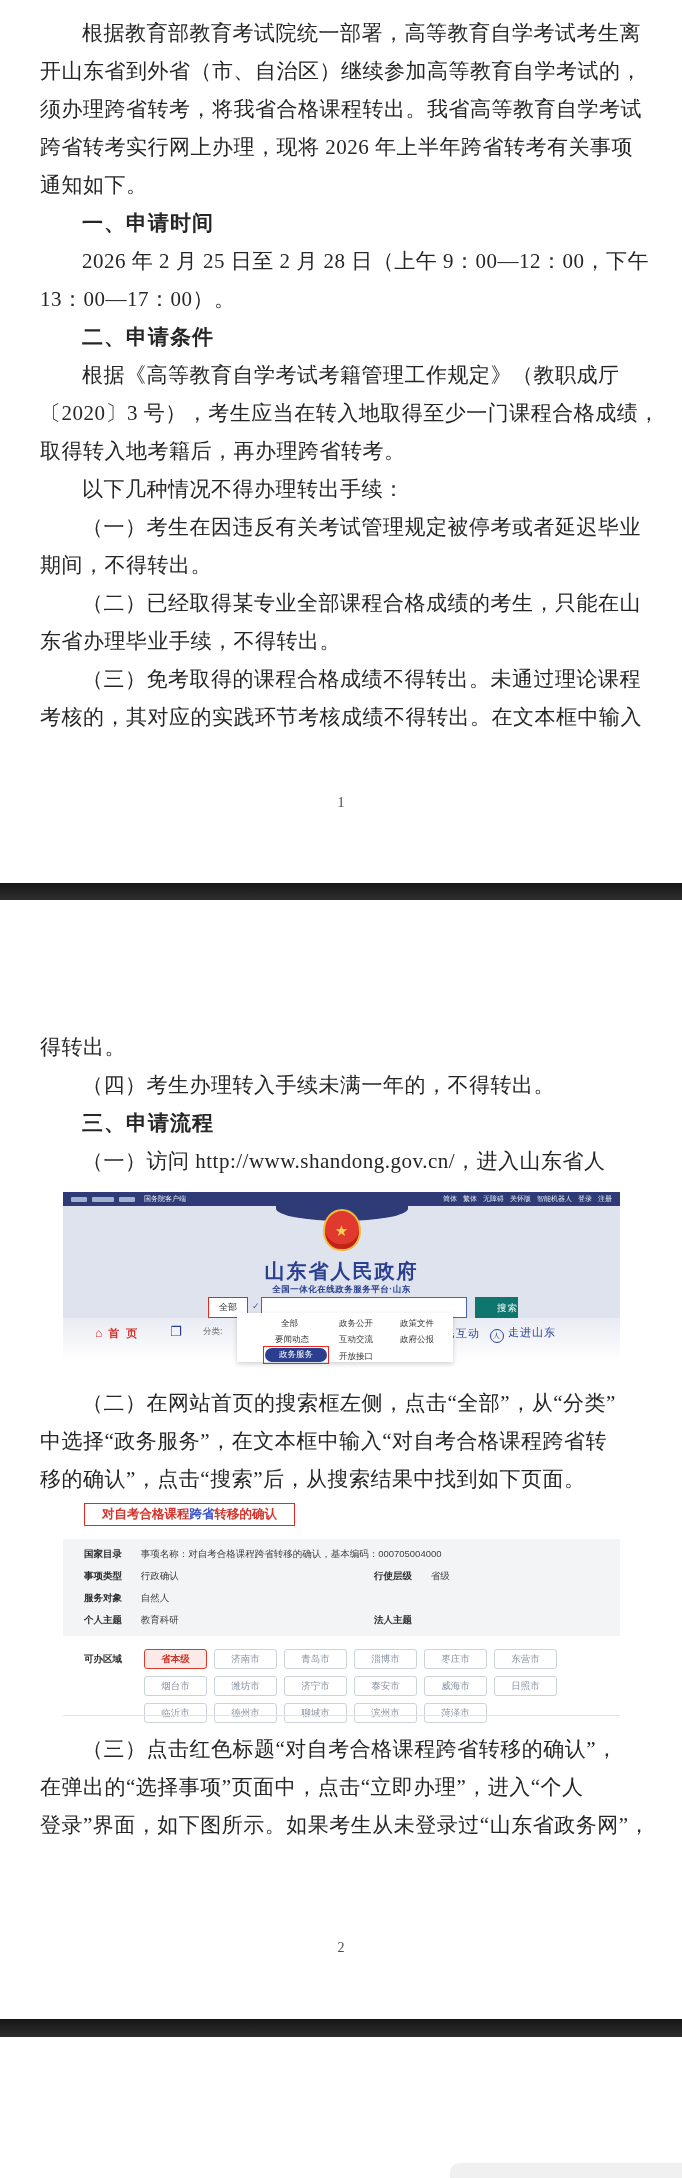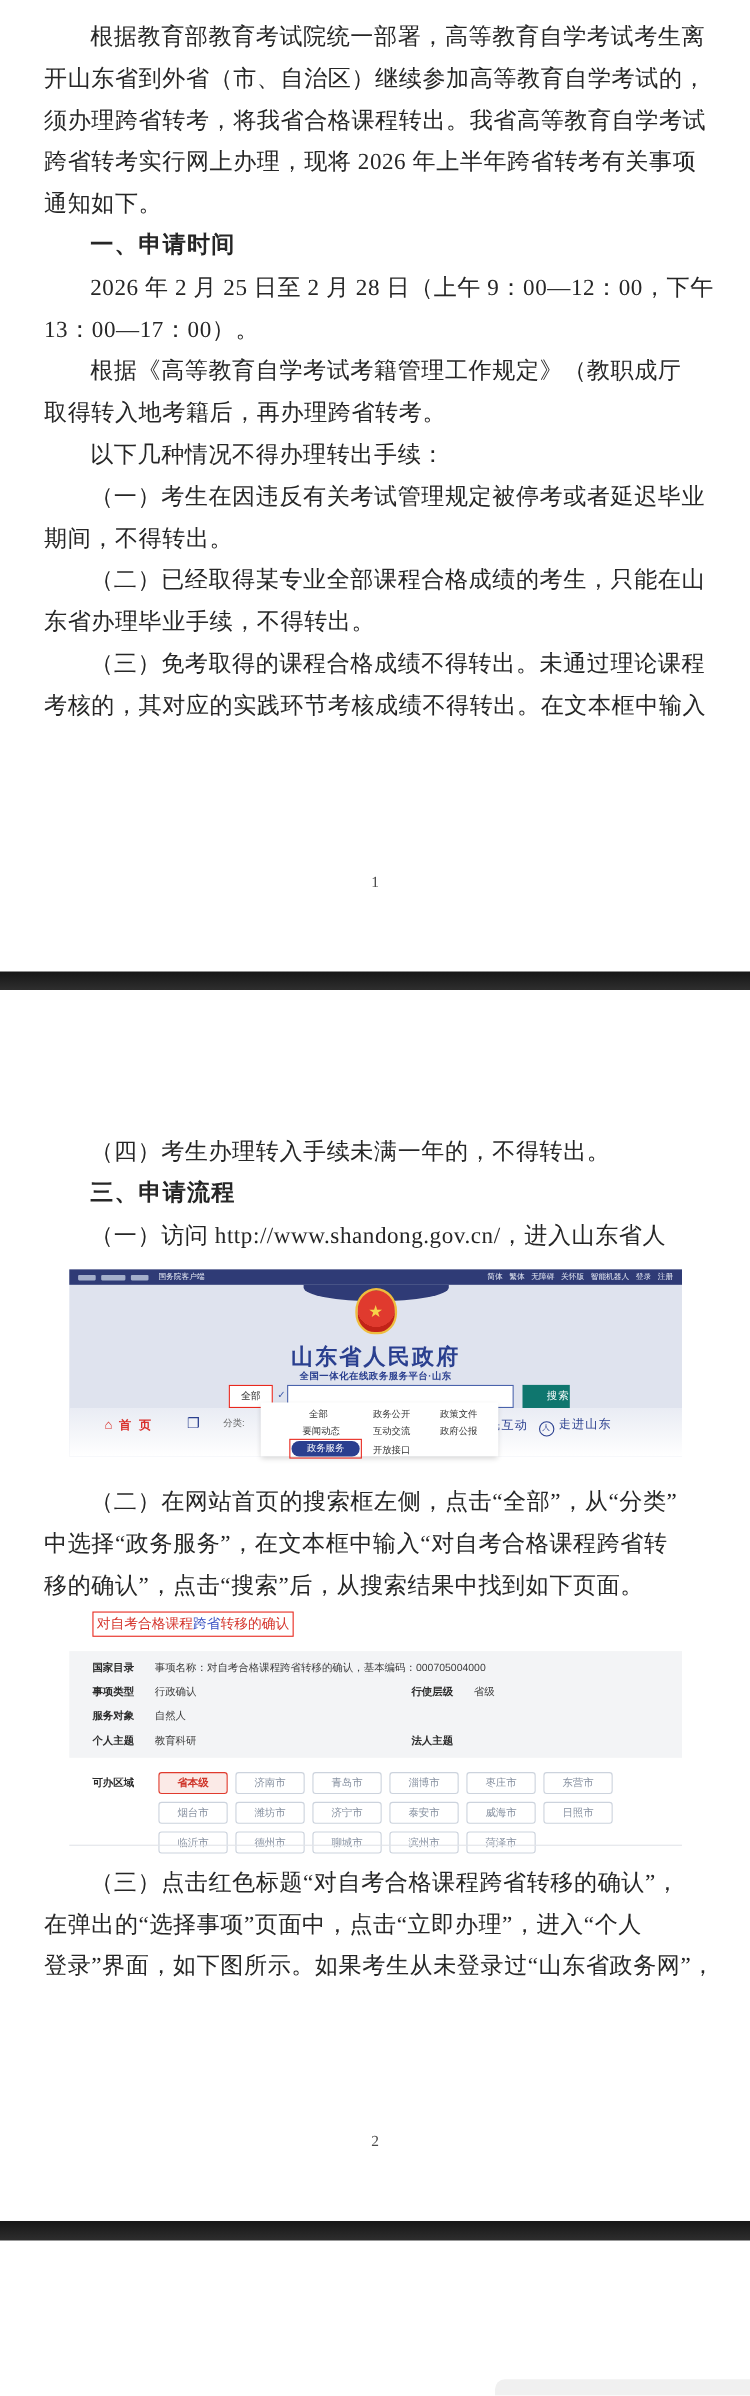--- a/index.html
+++ b/index.html
@@ -45,21 +45,21 @@
   .nav-visit{position:absolute;left:427px;top:7px;color:#2a3f8f;font-size:11px;letter-spacing:1px;}
   .vicon{display:inline-block;width:12px;height:12px;border:1px solid #2a3f8f;border-radius:50%;font-size:7px;text-align:center;line-height:12px;vertical-align:-2px;margin-right:4px;}
   .cat-label{position:absolute;left:140px;top:8px;color:#666;font-size:8.5px;}
   .dropdown{position:absolute;left:174px;top:121px;width:216px;height:49px;background:#fff;box-shadow:0 2px 5px rgba(0,0,0,.18);z-index:3;}
   .dd-item{position:absolute;font-size:8.5px;color:#333;white-space:nowrap;}
   .dd-pill-wrap{position:absolute;left:26px;top:33px;border:1.5px solid #e8281e;padding:1px;}
   .dd-pill{display:block;background:#2a3f8f;color:#fff;font-size:8.5px;border-radius:8px;padding:1px 14px;white-space:nowrap;}
 
   
   #shot2{height:217px;margin-top:5px;background:#fff;}
-  .result-title{position:absolute;left:21px;top:0;border:1.5px solid #e8281e;padding:2px 3px;font-size:12.5px;font-weight:normal;white-space:nowrap;}
+  .result-title{position:absolute;left:21px;top:0;border:1.5px solid #e8281e;padding:2px 17px;font-size:12.5px;font-weight:bold;white-space:nowrap;}
   .rt-red{color:#d5342c;}
   .rt-blue{color:#3a52c4;}
   .panel{position:absolute;left:0;top:36px;width:557px;height:97px;background:#f3f4f6;box-sizing:border-box;padding:9px 0 0 21px;}
   .prow{position:relative;height:22px;font-size:9.5px;white-space:nowrap;}
   .plabel{font-weight:bold;color:#2b2b2b;margin-right:16px;}
   .pval{color:#3c3c3c;}
   .pright{position:absolute;left:290px;top:0;}
   .regionrow{position:absolute;left:21px;top:146px;width:520px;font-size:9.5px;}
   .rlabel{position:absolute;left:0;top:4px;font-weight:bold;color:#2b2b2b;text-align:center;}
   .pills{margin-left:60px;display:flex;flex-wrap:wrap;}
@@ -72,35 +72,38 @@
 
 <div class="page" id="page1">
   <div class="line ind">根据教育部教育考试院统一部署，高等教育自学考试考生离</div>
   <div class="line">开山东省到外省（市、自治区）继续参加高等教育自学考试的，</div>
   <div class="line">须办理跨省转考，将我省合格课程转出。我省高等教育自学考试</div>
   <div class="line">跨省转考实行网上办理，现将 2026 年上半年跨省转考有关事项</div>
   <div class="line">通知如下。</div>
   <div class="line ind hd">一、申请时间</div>
   <div class="line ind">2026 年 2 月 25 日至 2 月 28 日（上午 9：00—12：00，下午</div>
   <div class="line">13：00—17：00）。</div>
+  <div class="line ind hd">二、申请条件</div>
   <div class="line ind">根据《高等教育自学考试考籍管理工作规定》（教职成厅</div>
+  <div class="line">〔2020〕3 号），考生应当在转入地取得至少一门课程合格成绩，</div>
   <div class="line">取得转入地考籍后，再办理跨省转考。</div>
   <div class="line ind">以下几种情况不得办理转出手续：</div>
   <div class="line ind">（一）考生在因违反有关考试管理规定被停考或者延迟毕业</div>
   <div class="line">期间，不得转出。</div>
   <div class="line ind">（二）已经取得某专业全部课程合格成绩的考生，只能在山</div>
   <div class="line">东省办理毕业手续，不得转出。</div>
   <div class="line ind">（三）免考取得的课程合格成绩不得转出。未通过理论课程</div>
   <div class="line">考核的，其对应的实践环节考核成绩不得转出。在文本框中输入</div>
   <div class="pagenum">1</div>
 </div>
 
 <div class="band"></div>
 
 <div class="page" id="page2">
+  <div class="line">得转出。</div>
   <div class="line ind">（四）考生办理转入手续未满一年的，不得转出。</div>
   <div class="line ind hd">三、申请流程</div>
   <div class="line ind">（一）访问 http://www.shandong.gov.cn/，进入山东省人</div>
 
   <div class="shot" id="shot1">
     <div class="topnav">
       <span class="redacted"></span>
       <span class="redacted" style="width:22px"></span>
       <span class="redacted"></span>
       <span class="topnav-label">国务院客户端</span>

